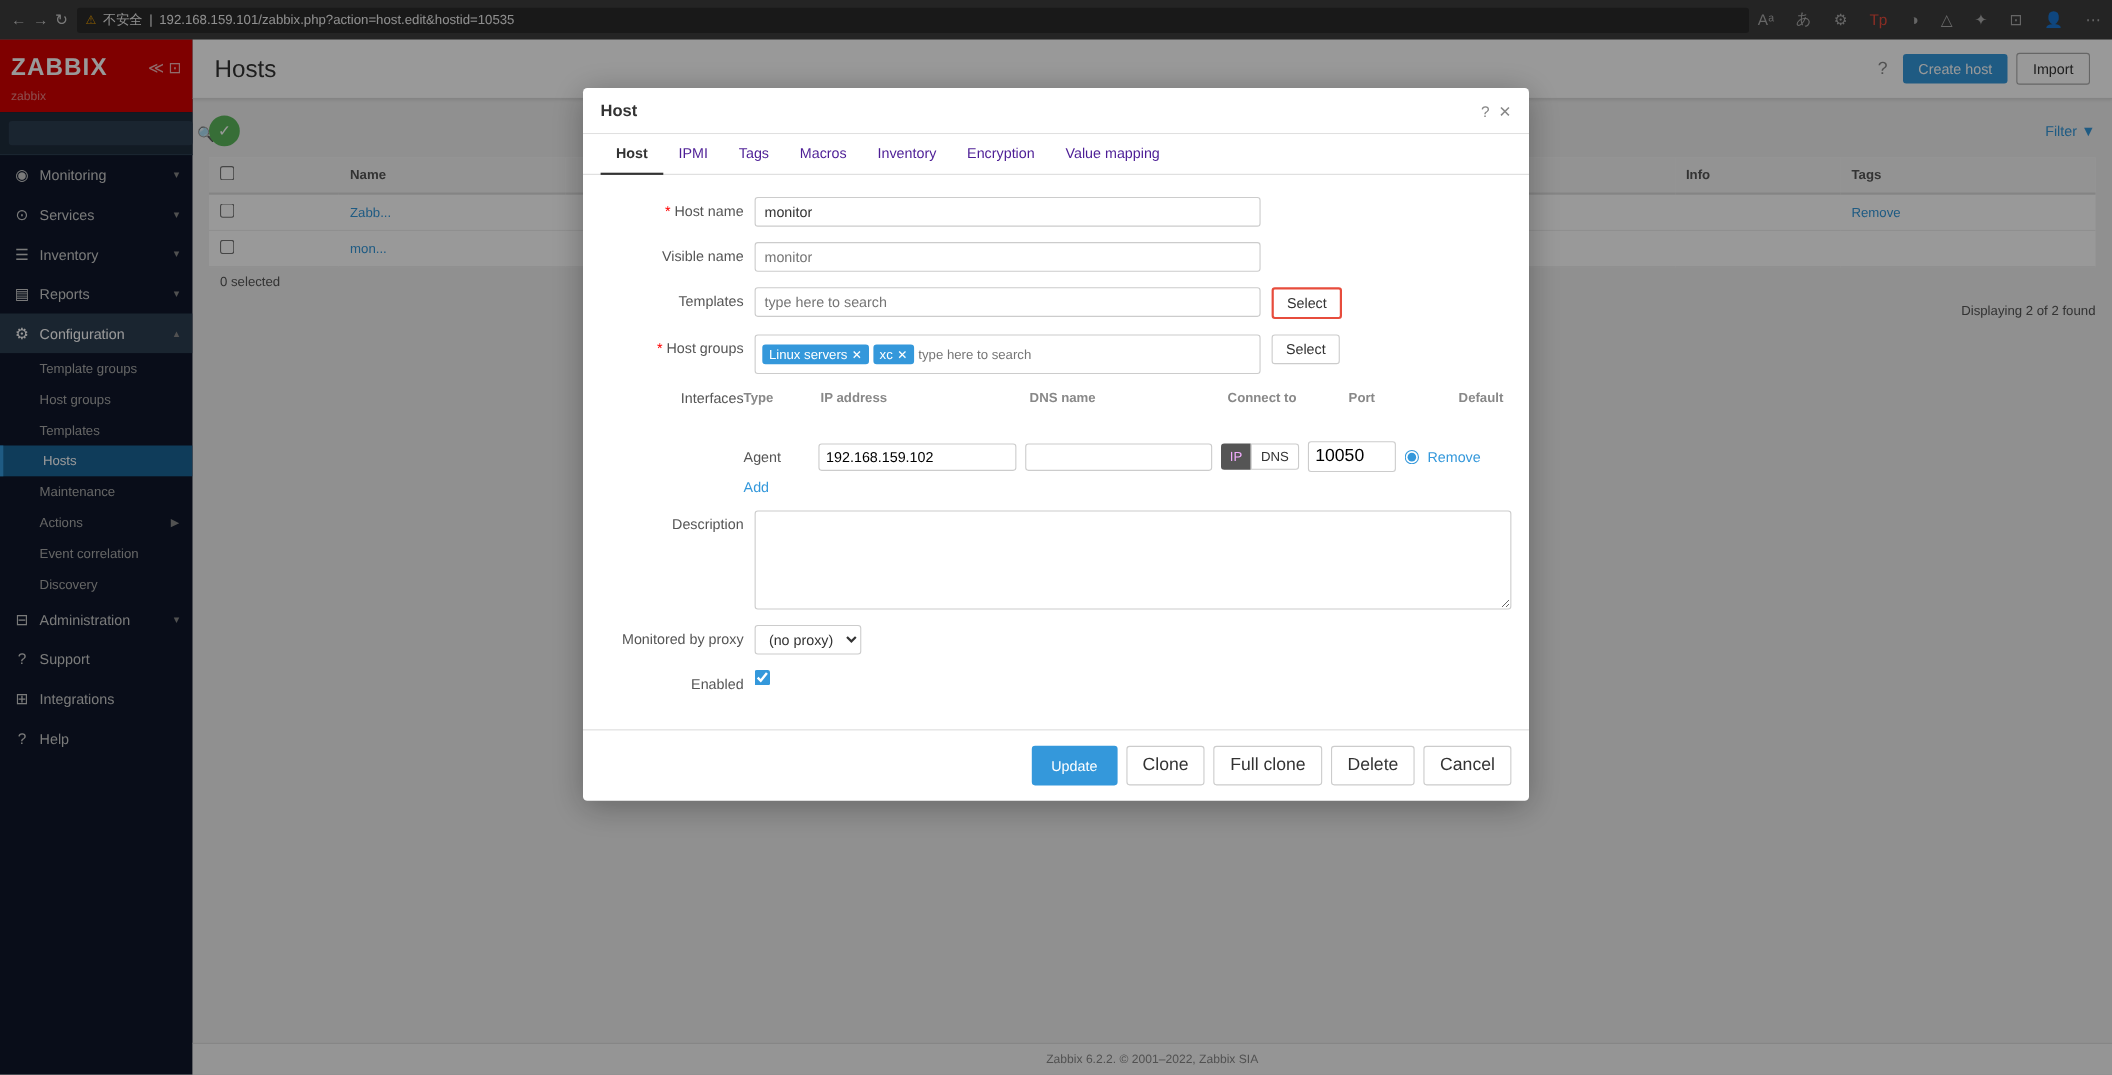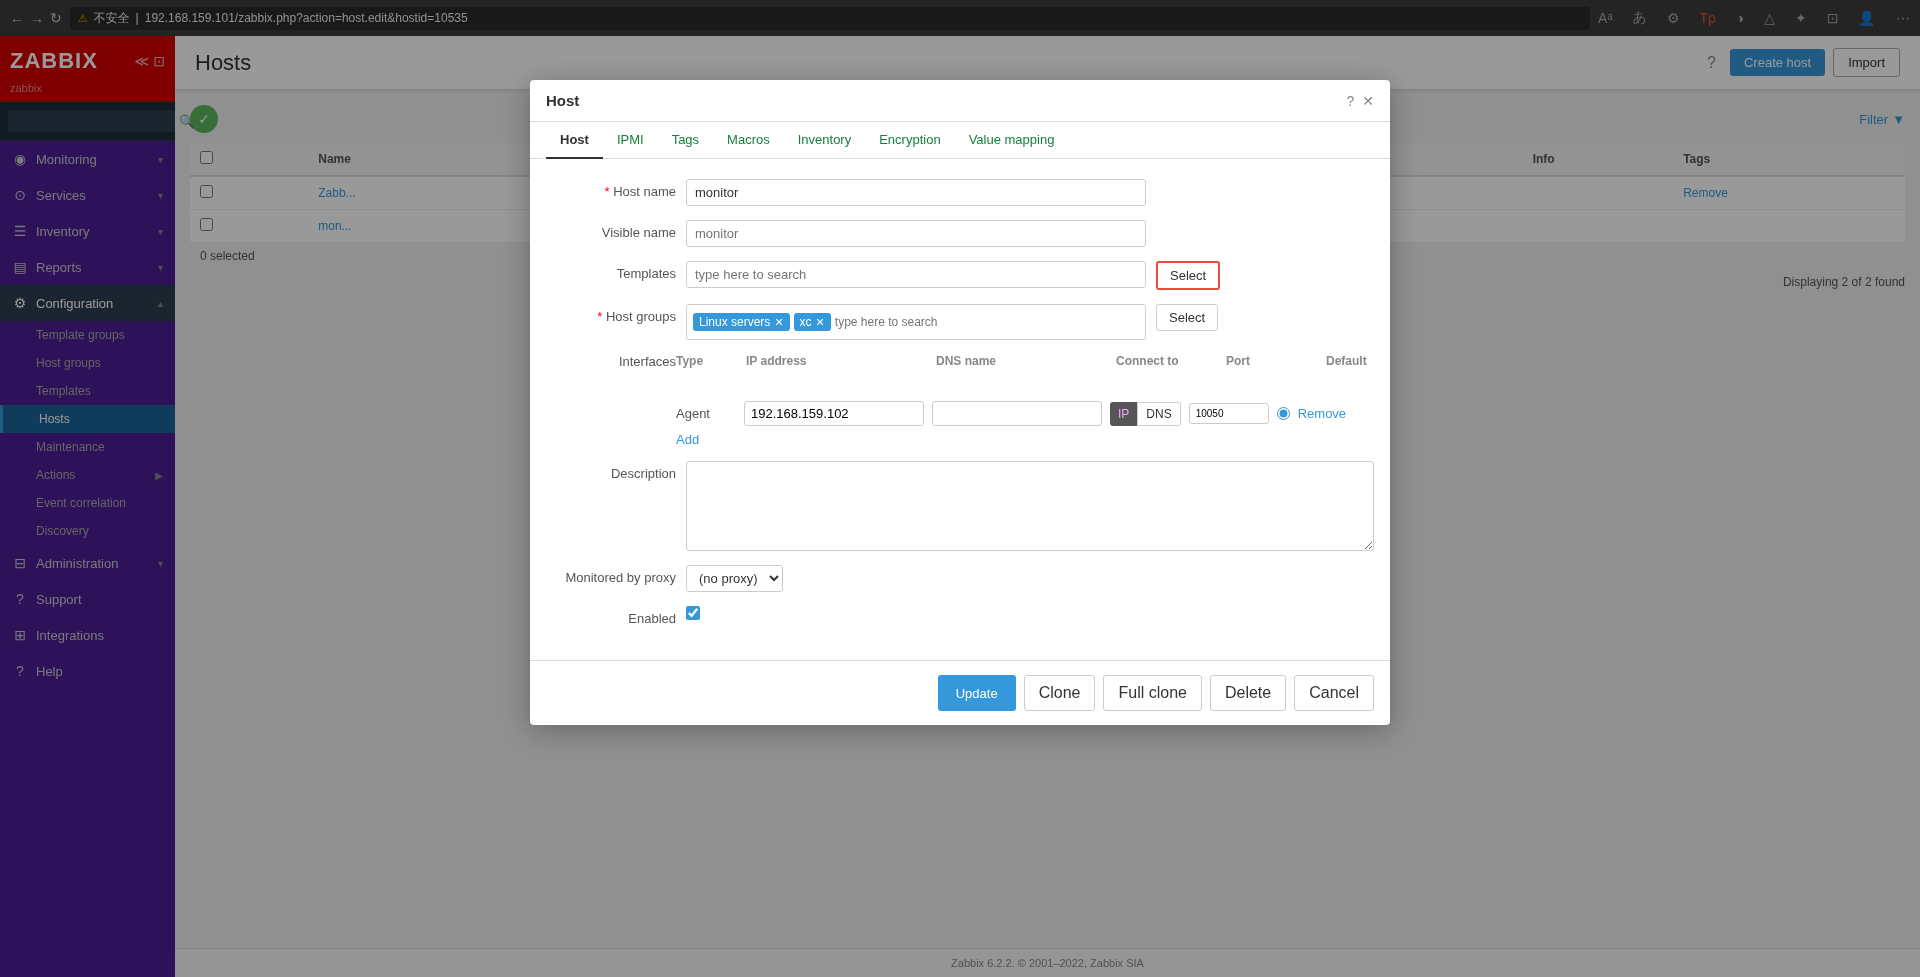--- a/index.html
+++ b/index.html
@@ -31,21 +31,21 @@
     }
     .browser-bar .warning-icon { color: #f0a000; font-size: 11px; }
     .browser-bar .right-icons { display: flex; gap: 20px; align-items: center; color: #aaa; font-size: 14px; }
 
     
     .app { display: flex; height: calc(100vh - 36px); }
 
     
     .sidebar {
       width: 175px;
-      background: #4c1d95;
+      background: #0f172a;
       color: #ccc;
       display: flex;
       flex-direction: column;
       flex-shrink: 0;
     }
     .sidebar-logo {
       background: #d40000;
       padding: 12px 10px 6px 10px;
       display: flex;
       align-items: center;
@@ -238,21 +238,21 @@
     
     .modal-tabs {
       display: flex;
       border-bottom: 1px solid #ddd;
       padding: 0 16px;
       background: white;
     }
     .modal-tab {
       padding: 10px 14px;
       cursor: pointer;
-      color: #15803d;
+      color: #4c1d95;
       font-size: 13px;
       border-bottom: 2px solid transparent;
       margin-bottom: -1px;
     }
     .modal-tab.active {
       color: #333;
       border-bottom: 2px solid #333;
       font-weight: bold;
     }
 
@@ -696,21 +696,21 @@
               <span class="col-default">Default</span>
             </div>
             <div style="display:flex; align-items:center; gap:8px; margin-bottom:6px;margin-top:33px;">
               <span class="col-type" style="width:60px; font-size:13px; color:#555;">Agent</span>
               <input class="ip-input" type="text" style="width: 180px; border: 1px solid rgb(204, 204, 204); border-radius: 3px; padding: 4px 6px; font-size: 13px;" value="192.168.159.102">
               <input class="dns-input" type="text" style="width: 170px; border: 1px solid rgb(204, 204, 204); border-radius: 3px; padding: 4px 6px; font-size: 13px;">
               <div style="display:flex;">
                 <button class="btn-ip">IP</button>
                 <button class="btn-dns">DNS</button>
               </div>
-              <input class="port-input" type="text" style="width: 80px; border: 1px solid rgb(204, 204, 204); border-radius: 3px; padding: 4px 6px; font-size: 10px;" value="10050">
+              <input class="port-input" type="text" style="width: 80px; border: 1px solid rgb(204, 204, 204); border-radius: 3px; padding: 4px 6px; font-size: 16px;" value="10050">
               <input type="radio" class="radio-btn" checked="" style="">
               <a class="remove-link">Remove</a>
             </div>
             <a class="add-link" style="padding-left:0;">Add</a>
           </div>
         </div>
       </div>
 
       <div class="form-row">
         <label class="form-label">Description</label>

